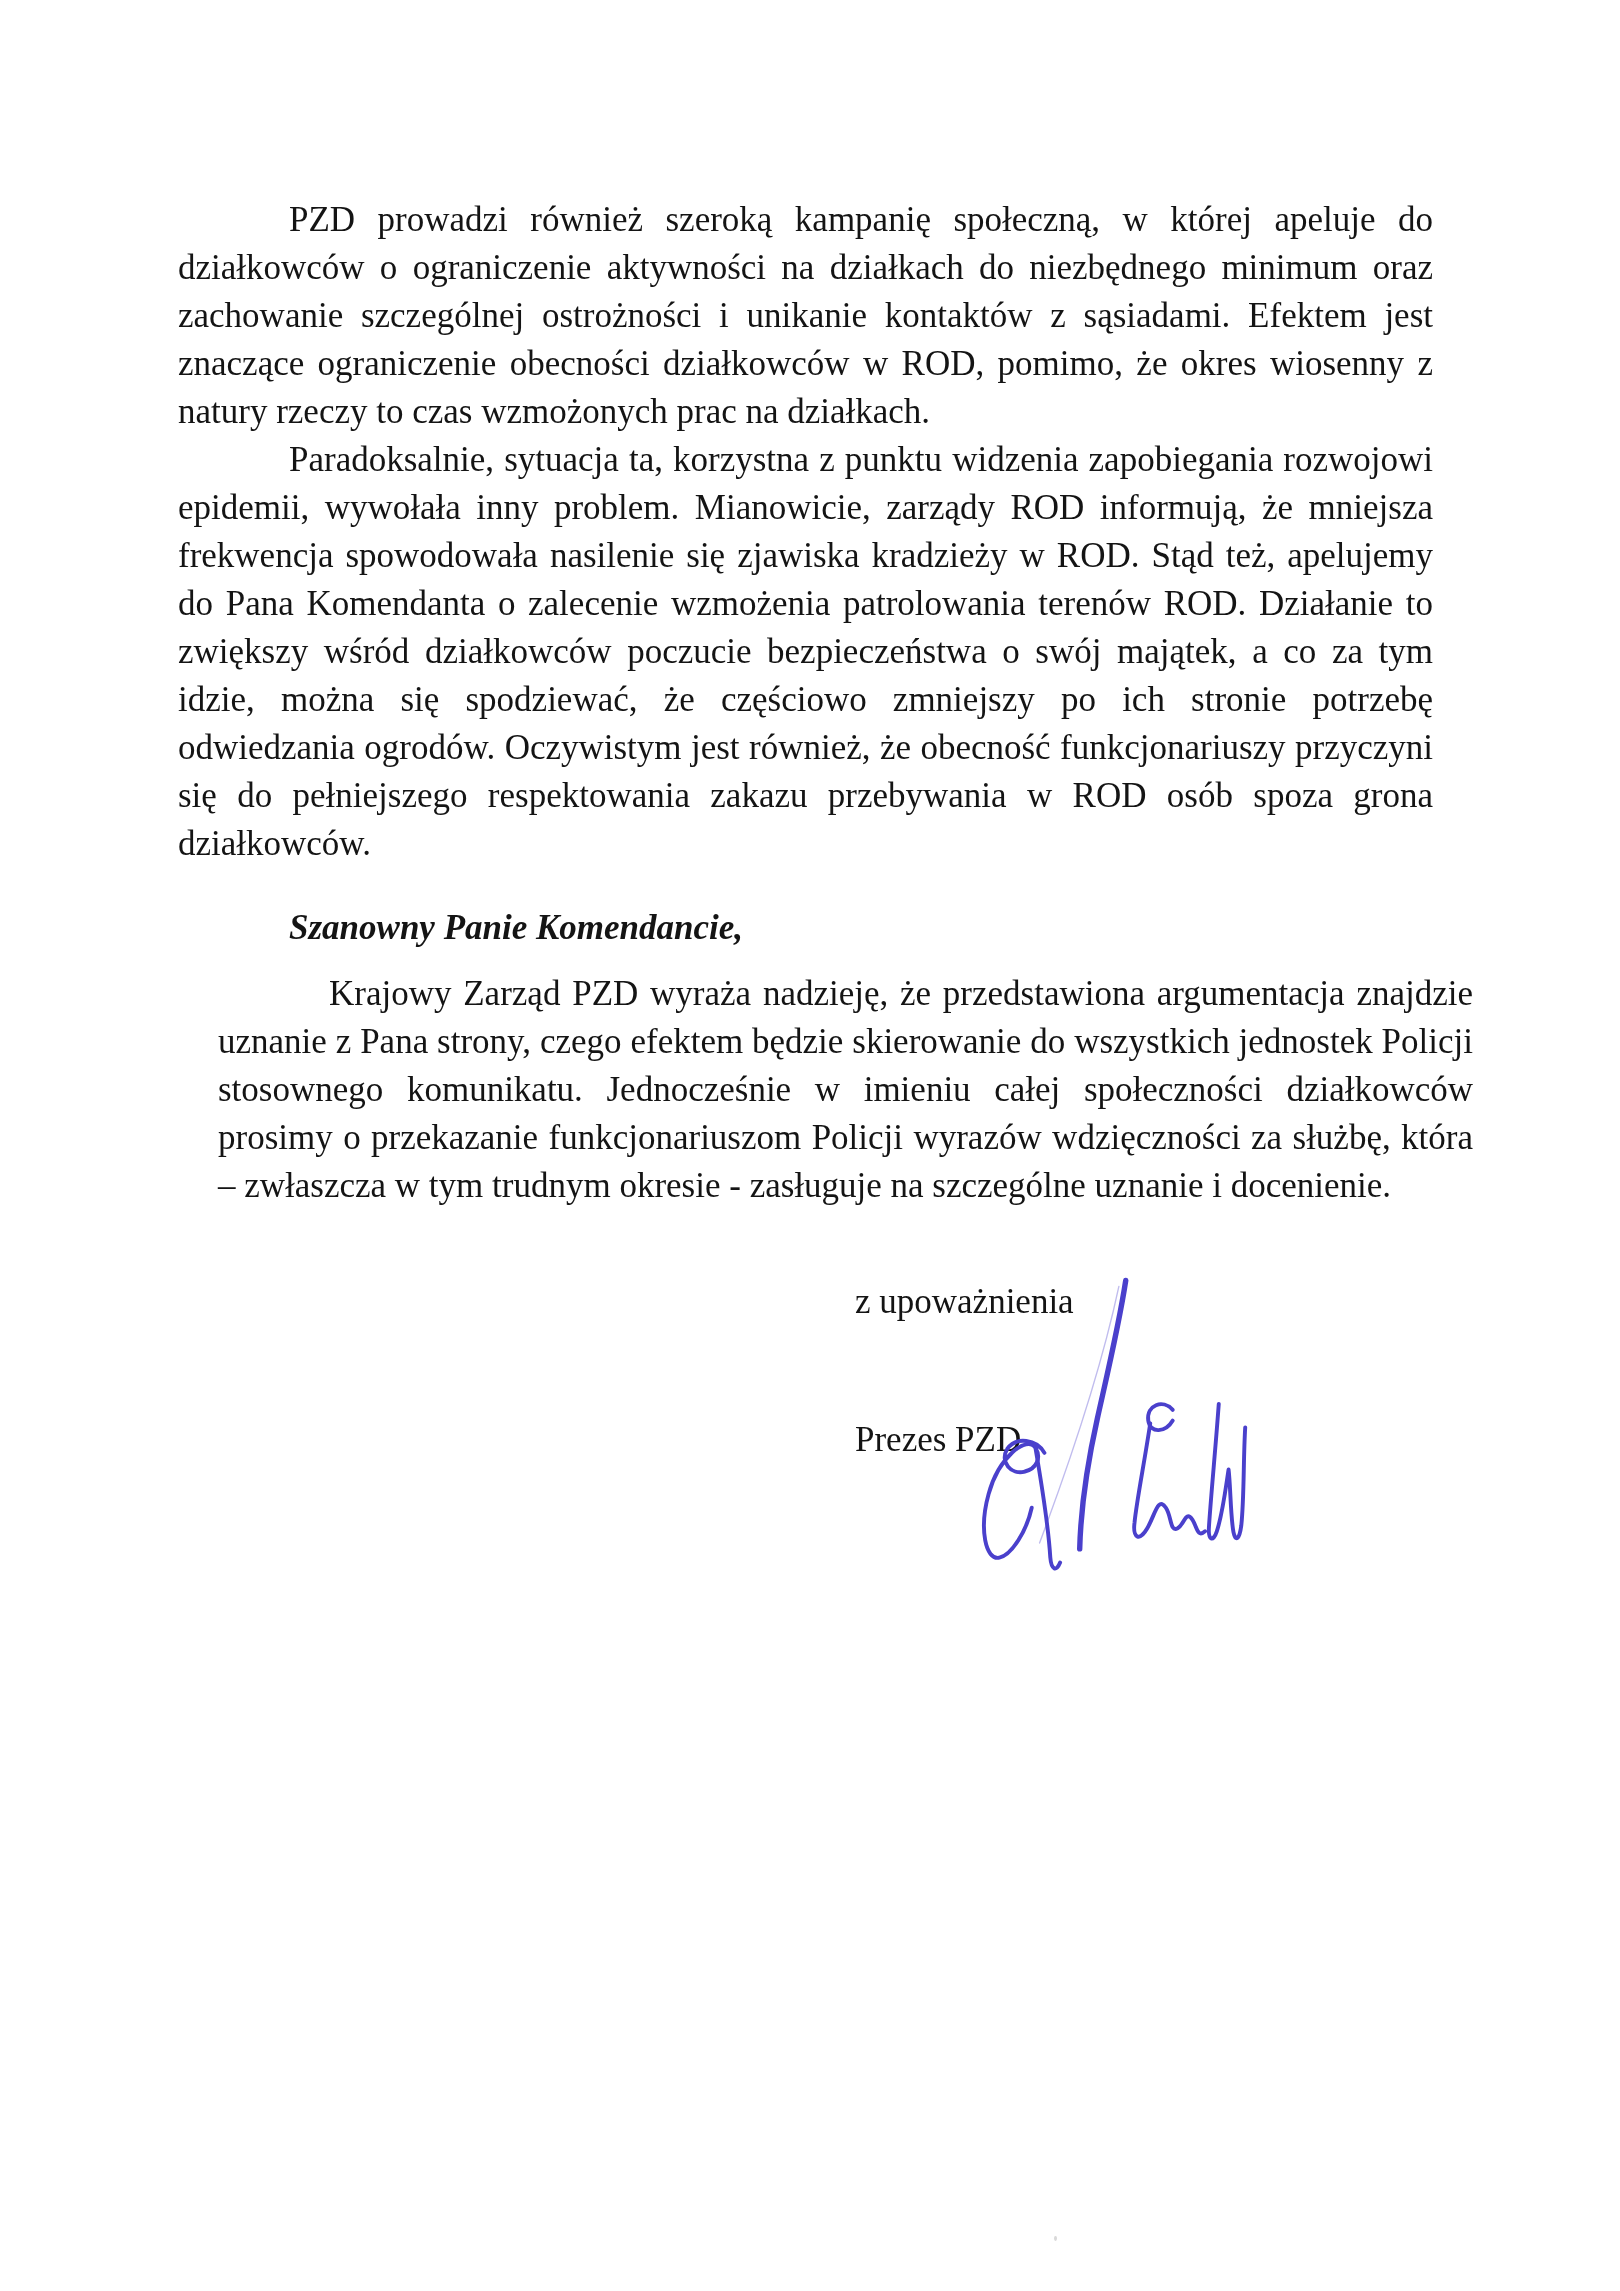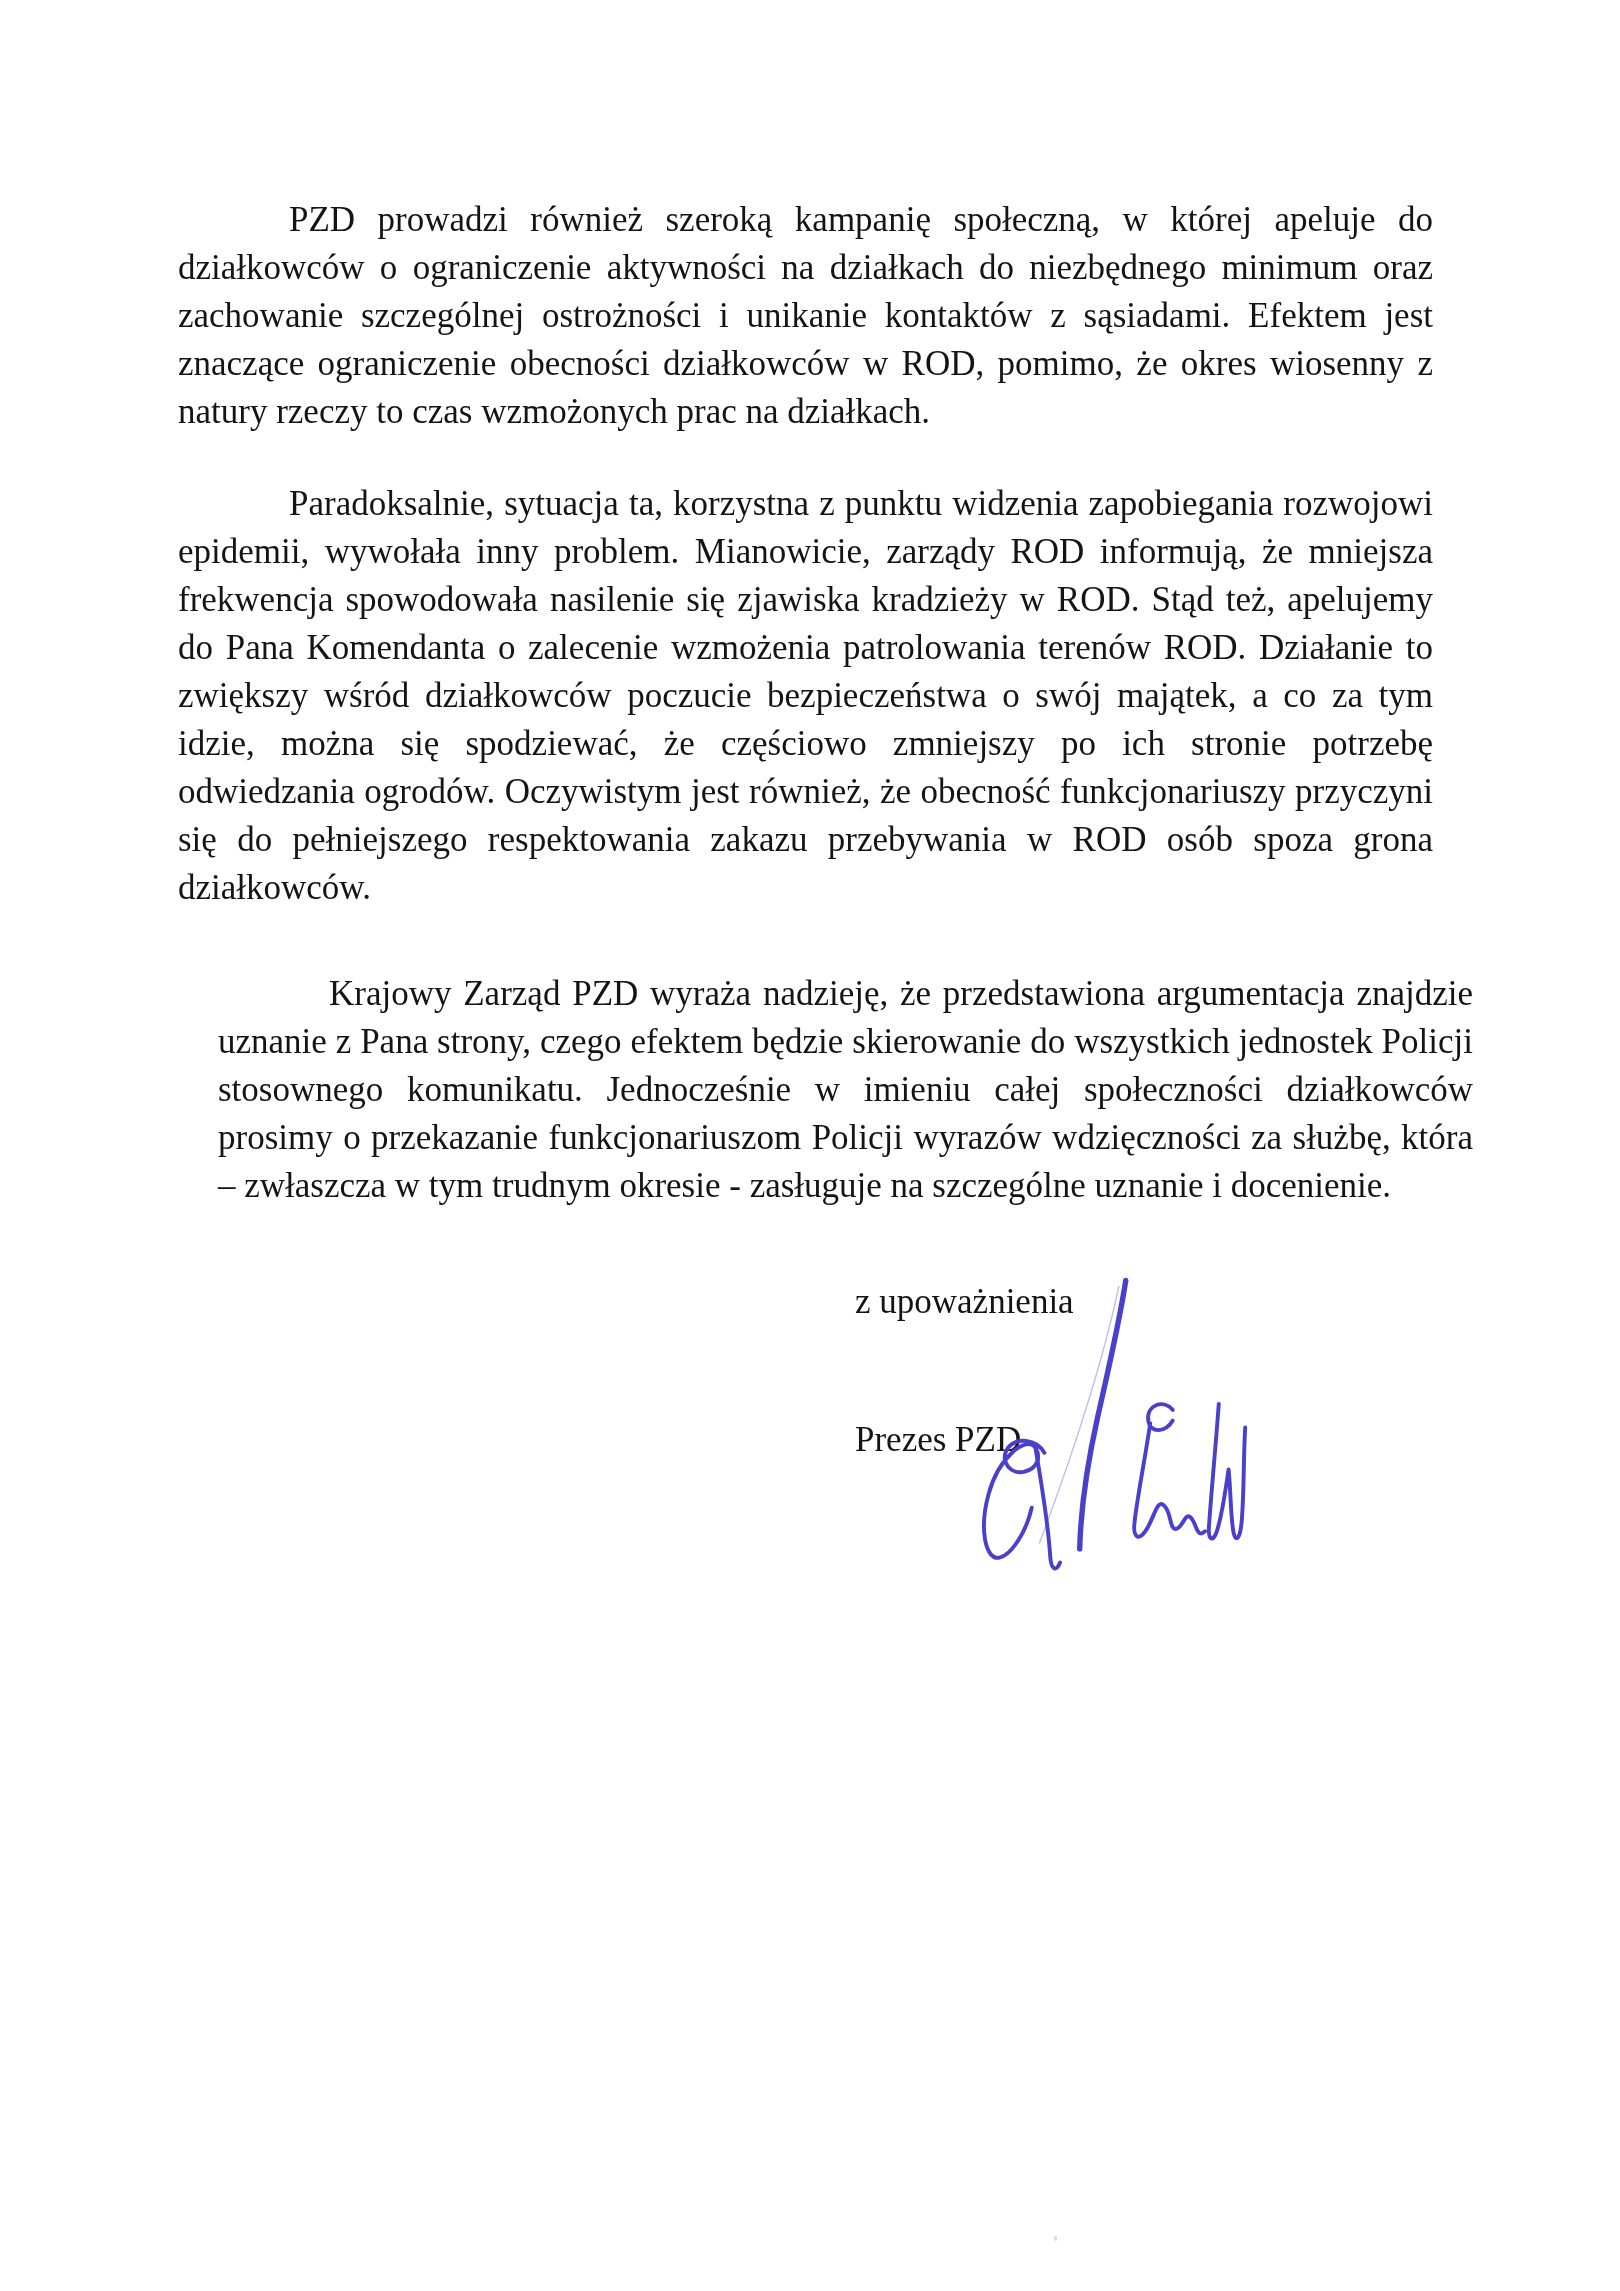--- a/index.html
+++ b/index.html
@@ -38,21 +38,21 @@
   }
   .sig-line {
     position: absolute;
     left: 855px;
     width: 490px;
     font-size: 35px;
     line-height: 48px;
     margin: 0;
   }
   #p1 { top: 196px; }
-  #p2 { top: 480px; }
+  #p2 { top: 436px; }
   #p3 { top: 970px; margin-left: 40px; }
   #sig-auth  { top: 1278px; }
   #sig-org   { top: 1350px; }
   #sig-title { top: 1416px; }
   #sig-name  { top: 1554px; }
   .signature-svg {
     position: absolute;
     left: 956px;
     top: 1258px;
     width: 314px;
@@ -75,20 +75,21 @@
 </style>
 </head>
 <body>
 
 <div class="page" style="color: rgb(20, 20, 20); background: rgb(255, 255, 255);">
 
   <p id="p1" class="para">PZD prowadzi również szeroką kampanię społeczną, w której apeluje do działkowców o ograniczenie aktywności na działkach do niezbędnego minimum oraz zachowanie szczególnej ostrożności i unikanie kontaktów z sąsiadami. Efektem jest znaczące ograniczenie obecności działkowców w ROD, pomimo, że okres wiosenny z natury rzeczy to czas wzmożonych prac na działkach.</p>
 
   <p id="p2" class="para">Paradoksalnie, sytuacja ta, korzystna z punktu widzenia zapobiegania rozwojowi epidemii, wywołała inny problem. Mianowicie, zarządy ROD informują, że mniejsza frekwencja spowodowała nasilenie się zjawiska kradzieży w ROD. Stąd też, apelujemy do Pana Komendanta o zalecenie wzmożenia patrolowania terenów ROD. Działanie to zwiększy wśród działkowców poczucie bezpieczeństwa o swój majątek, a co za tym idzie, można się spodziewać, że częściowo zmniejszy po ich stronie potrzebę odwiedzania ogrodów. Oczywistym jest również, że obecność funkcjonariuszy przyczyni się do pełniejszego respektowania zakazu przebywania w ROD osób spoza grona działkowców.</p>
 
+  <p class="salutation">Szanowny Panie Komendancie,</p>
 
   <p id="p3" class="para">Krajowy Zarząd PZD wyraża nadzieję, że przedstawiona argumentacja znajdzie uznanie z Pana strony, czego efektem będzie skierowanie do wszystkich jednostek Policji stosownego komunikatu. Jednocześnie w imieniu całej społeczności działkowców prosimy o przekazanie funkcjonariuszom Policji wyrazów wdzięczności za służbę, która – zwłaszcza w tym trudnym okresie - zasługuje na szczególne uznanie i docenienie.</p>
 
   <p id="sig-auth" class="sig-line">z upoważnienia</p>
 
 
   <p id="sig-title" class="sig-line">Prezes PZD</p>
 
   <svg class="signature-svg" viewBox="975 1283 320 340" aria-hidden="true">
 

